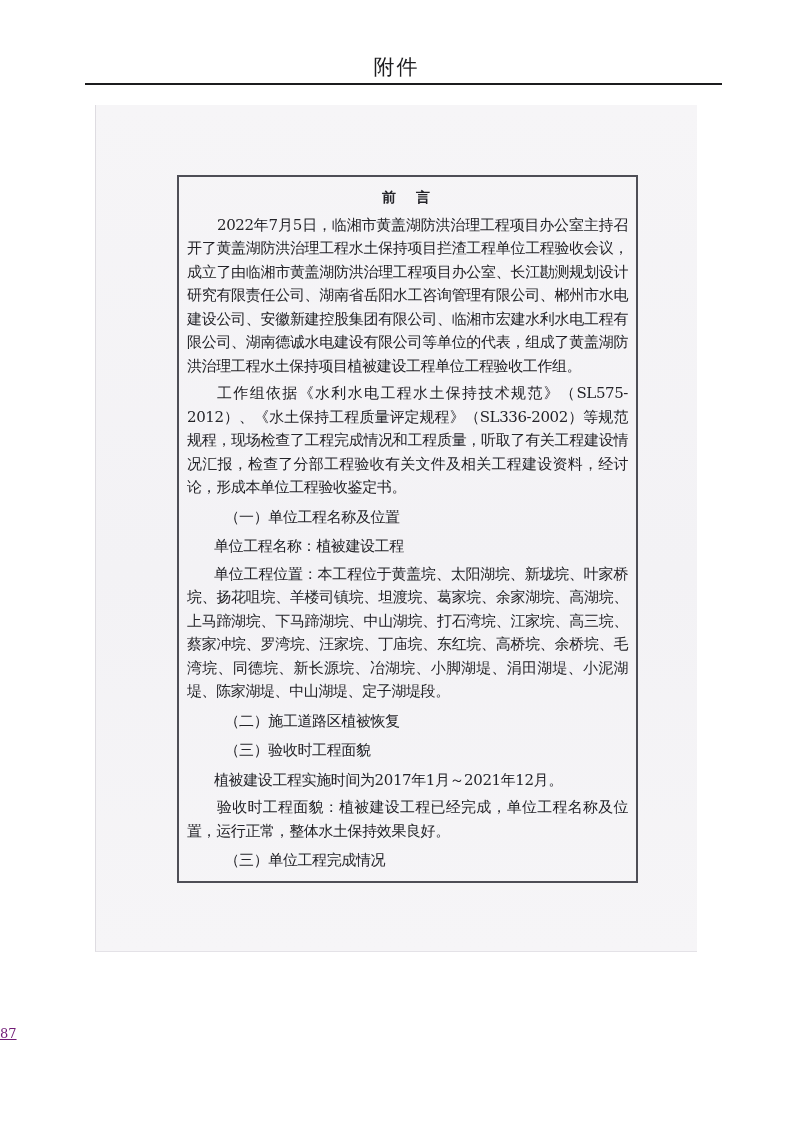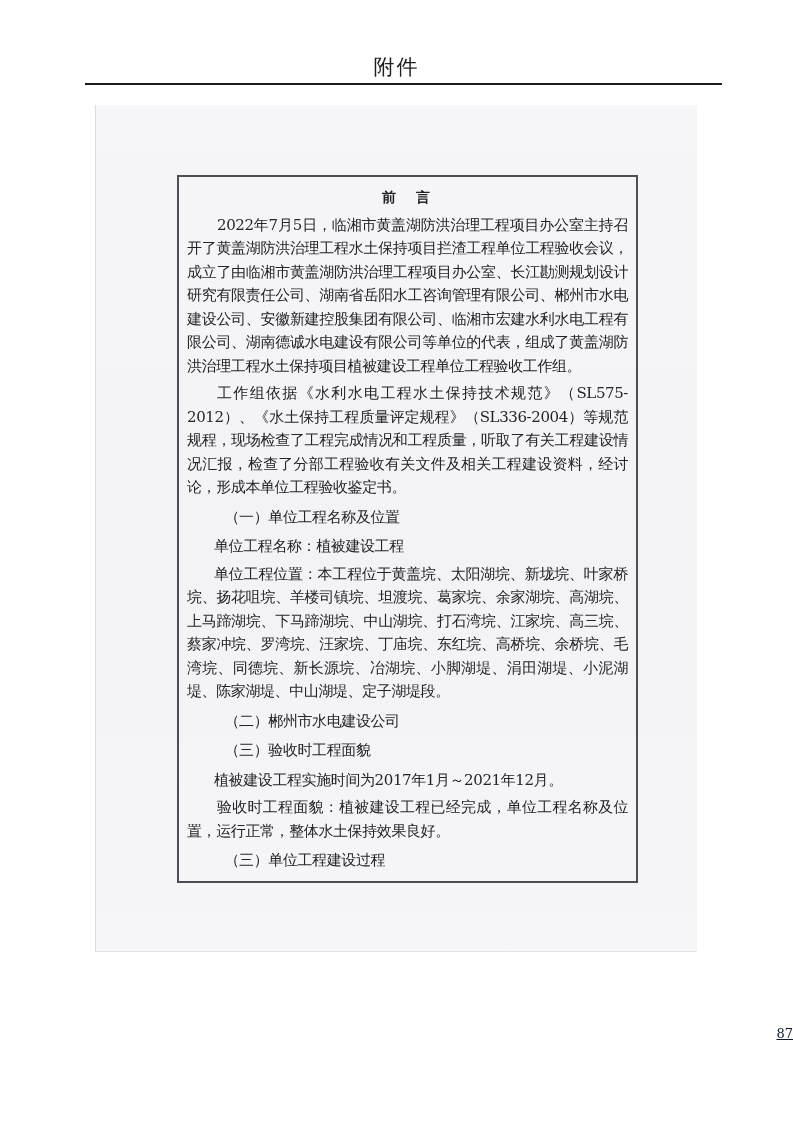--- a/index.html
+++ b/index.html
@@ -38,42 +38,42 @@
   .blk.title { text-align:center; font-weight:bold; font-size:14px; letter-spacing:3px; margin:0 0 2px 0; }
   .blk.p     { text-indent:2em;   margin:4px 0; }
   .blk.p2    { text-indent:1.8em; margin:4px 0;font-family:Liberation Serif, serif; }
   .blk.label { text-indent:1.8em; margin:4px 0; }
   .blk.flush { text-indent:1.8em; margin:2px 0; }
   .blk.h1    { font-weight:bold;  margin:8px 0 2px 0; }
   .blk.h2    { text-indent:2.5em; margin:6px 0; }
 
   .page-number {
     position:absolute; top:1026px; left:0; width:100%;
-    text-align:right; font-size:13px; color:#0f172a;text-decoration:underline;
+    text-align:left; font-size:13px; color:#701a75;text-decoration:underline;
   }
 </style>
 </head>
 <body>
 
 <div class="sheet">
   <div class="attachment-label">附件</div>
 
   <div class="top-rule"></div>
 
   <div class="scan">
     <div class="doc-box">
 
     <div class="blk title">前　言</div>
         <div class="blk p">2022年7月5日，临湘市黄盖湖防洪治理工程项目办公室主持召开了黄盖湖防洪治理工程水土保持项目拦渣工程单位工程验收会议，成立了由临湘市黄盖湖防洪治理工程项目办公室、长江勘测规划设计研究有限责任公司、湖南省岳阳水工咨询管理有限公司、郴州市水电建设公司、安徽新建控股集团有限公司、临湘市宏建水利水电工程有限公司、湖南德诚水电建设有限公司等单位的代表，组成了黄盖湖防洪治理工程水土保持项目植被建设工程单位工程验收工作组。</div>
-        <div class="blk p">工作组依据《水利水电工程水土保持技术规范》（SL575-2012）、《水土保持工程质量评定规程》（SL336-2004）等规范规程，现场检查了工程完成情况和工程质量，听取了有关工程建设情况汇报，检查了分部工程验收有关文件及相关工程建设资料，经讨论，形成本单位工程验收鉴定书。</div>
+        <div class="blk p">工作组依据《水利水电工程水土保持技术规范》（SL575-2012）、《水土保持工程质量评定规程》（SL336-2002）等规范规程，现场检查了工程完成情况和工程质量，听取了有关工程建设情况汇报，检查了分部工程验收有关文件及相关工程建设资料，经讨论，形成本单位工程验收鉴定书。</div>
         <div class="blk h2">（一）单位工程名称及位置</div>
         <div class="blk label">单位工程名称：植被建设工程</div>
         <div class="blk p2">单位工程位置：本工程位于黄盖垸、太阳湖垸、新垅垸、叶家桥垸、扬花咀垸、羊楼司镇垸、坦渡垸、葛家垸、余家湖垸、高湖垸、上马蹄湖垸、下马蹄湖垸、中山湖垸、打石湾垸、江家垸、高三垸、蔡家冲垸、罗湾垸、汪家垸、丁庙垸、东红垸、高桥垸、余桥垸、毛湾垸、同德垸、新长源垸、冶湖垸、小脚湖堤、涓田湖堤、小泥湖堤、陈家湖堤、中山湖堤、定子湖堤段。</div>
-        <div class="blk h2">（二）郴州市水电建设公司</div>
+        <div class="blk h2">（二）施工道路区植被恢复</div>
         <div class="blk h2">（三）验收时工程面貌</div>
         <div class="blk label">植被建设工程实施时间为2017年1月～2021年12月。</div>
         <div class="blk p">验收时工程面貌：植被建设工程已经完成，单位工程名称及位置，运行正常，整体水土保持效果良好。</div>
-        <div class="blk h2">（三）单位工程建设过程</div>
+        <div class="blk h2">（三）单位工程完成情况</div>
       </div>
   </div>
 
   <div class="page-number">87</div>
 </div>
 
 </body></html>

